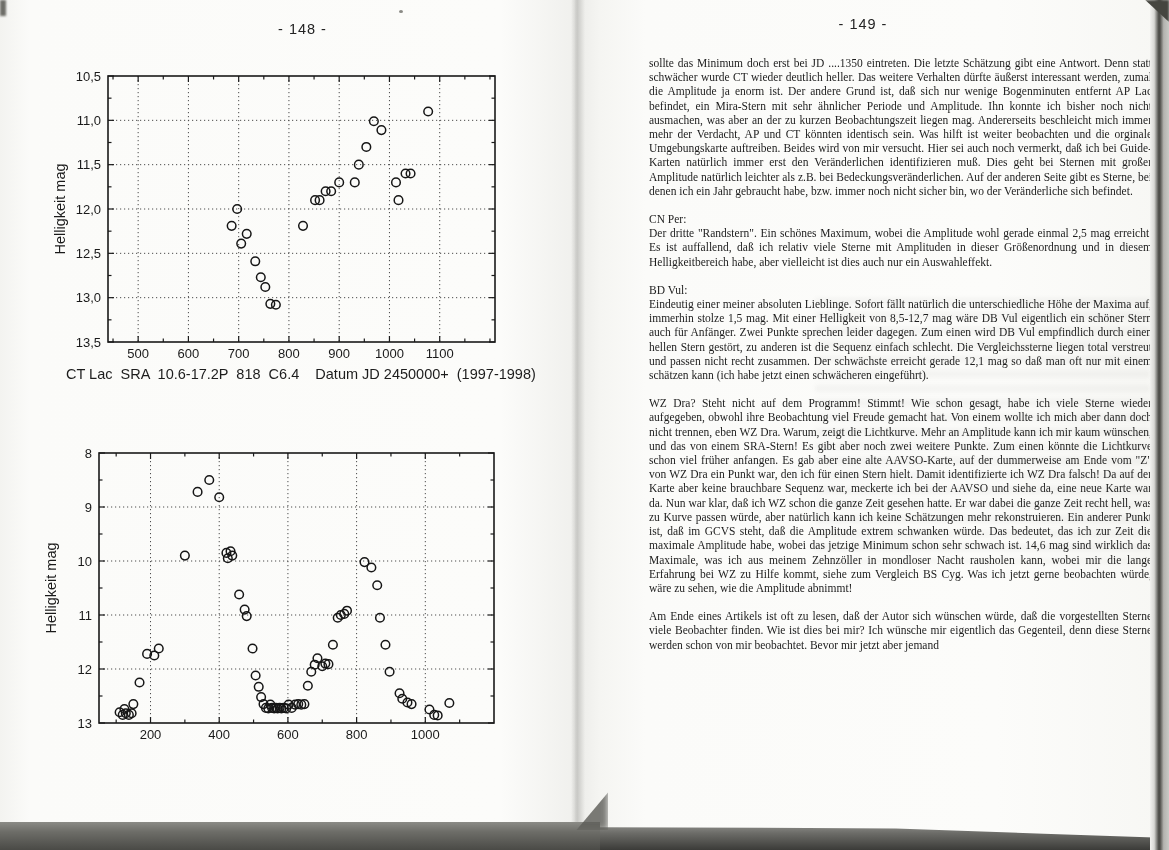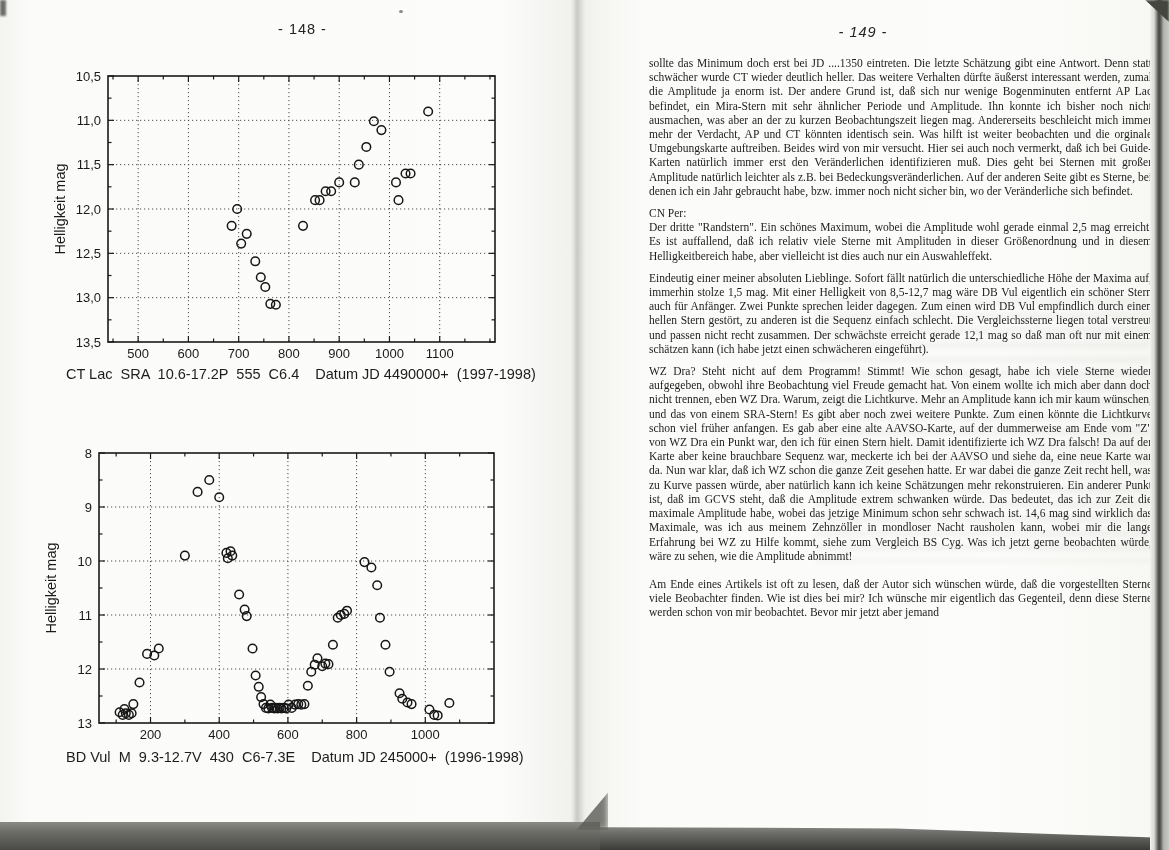--- a/index.html
+++ b/index.html
@@ -10,27 +10,27 @@
   .page-bg { position:absolute; top:0; height:850px; }
   .page-bg.left  { left:0; width:575px;
     background:linear-gradient(90deg,#f3f3f0 0px,#fbfbf9 30px,#fcfcfa 500px,#f0f0ed 575px); }
   .page-bg.right { left:575px; width:594px;
     background:linear-gradient(90deg,#ebebe8 0px,#f5f5f2 25px,#fbfbf9 70px,#fcfcfa 420px,#f7f7f4 100%); }
   .gutter { position:absolute; left:571px; top:0; width:14px; height:850px;
     background:linear-gradient(90deg, rgba(110,110,105,0) 0%, rgba(110,110,105,0.28) 45%, rgba(110,110,105,0) 100%); }
   .pagenum { position:absolute; font-family:"Liberation Sans", sans-serif;
     font-size:14.5px; color:#232323; letter-spacing:1px; text-align:center; }
   .pagenum.pl { left:15px; top:21px; width:575px; }
-  .pagenum.pr { left:649px; top:24px; width:428px;font-style:italic; }
+  .pagenum.pr { left:649px; top:16px; width:428px; }
   .chart-svg { position:absolute; }
   .chart-caption { position:absolute; left:66px; white-space:pre;
     font-family:"Liberation Sans", sans-serif; font-size:14.5px; color:#1d1d1d; }
   #text-col { position:absolute; left:649px; top:56px; width:503px;
     font-size:11.5px; line-height:14.2px; color:#1c1c1c; text-align:justify; }
-  .section { margin-top:8px; }
+  .section { margin-top:14px; }
   .section:first-child { margin-top:0; }
   .sec-heading { margin:0; }
   .sec-text { margin:0; }
   .section.gap-after-heading .sec-text { margin-top:14px; }
   .ghost { position:absolute; left:815px; top:298px; width:335px; height:265px;
     background:repeating-linear-gradient(180deg, rgba(105,105,100,0.10) 0px 7px, rgba(0,0,0,0) 7px 14.5px);
     filter:blur(2px); opacity:0.55; }
   .bottom-shadow-left { position:absolute; left:0; top:822px; width:600px; height:28px;
     background:linear-gradient(180deg,#8b8b86 0%,#6d6d68 35%,#4a4a46 100%); }
   .bottom-shadow-right { position:absolute; left:600px; top:820px; width:569px; height:30px;
@@ -163,21 +163,21 @@
       <circle cx="330.7961038961039" cy="108.66666666666667" r="4.3" fill="none" stroke="#161616" stroke-width="1.5"></circle>
       <circle cx="338.33506493506496" cy="90.9333333333334" r="4.3" fill="none" stroke="#161616" stroke-width="1.5"></circle>
       <circle cx="345.874025974026" cy="65.21999999999997" r="4.3" fill="none" stroke="#161616" stroke-width="1.5"></circle>
       <circle cx="353.412987012987" cy="74.08666666666662" r="4.3" fill="none" stroke="#161616" stroke-width="1.5"></circle>
       <circle cx="367.9883116883117" cy="126.39999999999993" r="4.3" fill="none" stroke="#161616" stroke-width="1.5"></circle>
       <circle cx="370.5012987012987" cy="144.13333333333338" r="4.3" fill="none" stroke="#161616" stroke-width="1.5"></circle>
       <circle cx="377.5376623376623" cy="117.5333333333333" r="4.3" fill="none" stroke="#161616" stroke-width="1.5"></circle>
       <circle cx="382.56363636363636" cy="117.5333333333333" r="4.3" fill="none" stroke="#161616" stroke-width="1.5"></circle>
       <circle cx="400.1545454545454" cy="55.4666666666667" r="4.3" fill="none" stroke="#161616" stroke-width="1.5"></circle>
     </svg>
-  <div class="chart-caption" style="top:366px">CT Lac  SRA  10.6-17.2P  555  C6.4    Datum JD 4490000+  (1997-1998)</div>
+  <div class="chart-caption" style="top:366px">CT Lac  SRA  10.6-17.2P  818  C6.4    Datum JD 2450000+  (1997-1998)</div>
 
   <svg class="chart-svg" width="545" height="318" style="left: 28px; top: 435px;">
       <line x1="122.52173913043478" y1="18" x2="122.52173913043478" y2="288" stroke="#4c4c4c" stroke-width="1" stroke-dasharray="1.2 2.8"></line>
       <line x1="191.2173913043478" y1="18" x2="191.2173913043478" y2="288" stroke="#4c4c4c" stroke-width="1" stroke-dasharray="1.2 2.8"></line>
       <line x1="259.9130434782609" y1="18" x2="259.9130434782609" y2="288" stroke="#4c4c4c" stroke-width="1" stroke-dasharray="1.2 2.8"></line>
       <line x1="328.60869565217394" y1="18" x2="328.60869565217394" y2="288" stroke="#4c4c4c" stroke-width="1" stroke-dasharray="1.2 2.8"></line>
       <line x1="397.30434782608694" y1="18" x2="397.30434782608694" y2="288" stroke="#4c4c4c" stroke-width="1" stroke-dasharray="1.2 2.8"></line>
       <line x1="71" y1="72" x2="466" y2="72" stroke="#4c4c4c" stroke-width="1" stroke-dasharray="1.2 2.8"></line>
       <line x1="71" y1="126" x2="466" y2="126" stroke="#4c4c4c" stroke-width="1" stroke-dasharray="1.2 2.8"></line>
       <line x1="71" y1="180" x2="466" y2="180" stroke="#4c4c4c" stroke-width="1" stroke-dasharray="1.2 2.8"></line>
@@ -303,32 +303,32 @@
       <circle cx="361.5826086956522" cy="236.70000000000005" r="4.3" fill="none" stroke="#161616" stroke-width="1.5"></circle>
       <circle cx="371.54347826086956" cy="258.29999999999995" r="4.3" fill="none" stroke="#161616" stroke-width="1.5"></circle>
       <circle cx="374.2913043478261" cy="263.70000000000005" r="4.3" fill="none" stroke="#161616" stroke-width="1.5"></circle>
       <circle cx="379.44347826086954" cy="267.47999999999996" r="4.3" fill="none" stroke="#161616" stroke-width="1.5"></circle>
       <circle cx="383.5652173913044" cy="269.1" r="4.3" fill="none" stroke="#161616" stroke-width="1.5"></circle>
       <circle cx="401.4260869565217" cy="274.5" r="4.3" fill="none" stroke="#161616" stroke-width="1.5"></circle>
       <circle cx="406.23478260869564" cy="279.9" r="4.3" fill="none" stroke="#161616" stroke-width="1.5"></circle>
       <circle cx="409.6695652173913" cy="280.43999999999994" r="4.3" fill="none" stroke="#161616" stroke-width="1.5"></circle>
       <circle cx="421.3478260869565" cy="268.02000000000004" r="4.3" fill="none" stroke="#161616" stroke-width="1.5"></circle>
     </svg>
-  <div class="chart-caption" style="top:749px">BD Vul  M  9.3-12.7V  430  C6-7.3E    Datum JD 245000+  (1996-1998)</div>
 
   <div class="pagenum pr">- 149 -</div>
   <div id="text-col">
       <div class="section">
         <p class="sec-text">sollte das Minimum doch erst bei JD ....1350 eintreten. Die letzte Schätzung gibt eine Antwort. Denn statt schwächer wurde CT wieder deutlich heller. Das weitere Verhalten dürfte äußerst interessant werden, zumal die Amplitude ja enorm ist. Der andere Grund ist, daß sich nur wenige Bogenminuten entfernt AP Lac befindet, ein Mira-Stern mit sehr ähnlicher Periode und Amplitude. Ihn konnte ich bisher noch nicht ausmachen, was aber an der zu kurzen Beobachtungszeit liegen mag. Andererseits beschleicht mich immer mehr der Verdacht, AP und CT könnten identisch sein. Was hilft ist weiter beobachten und die orginale Umgebungskarte auftreiben. Beides wird von mir versucht. Hier sei auch noch vermerkt, daß ich bei Guide-Karten natürlich immer erst den Veränderlichen identifizieren muß. Dies geht bei Sternen mit großer Amplitude natürlich leichter als z.B. bei Bedeckungsveränderlichen. Auf der anderen Seite gibt es Sterne, bei denen ich ein Jahr gebraucht habe, bzw. immer noch nicht sicher bin, wo der Veränderliche sich befindet.</p>
       </div>
       <div class="section">
         <div class="sec-heading">CN Per:</div>
         <p class="sec-text">Der dritte "Randstern". Ein schönes Maximum, wobei die Amplitude wohl gerade einmal 2,5 mag erreicht. Es ist auffallend, daß ich relativ viele Sterne mit Amplituden in dieser Größenordnung und in diesem Helligkeitbereich habe, aber vielleicht ist dies auch nur ein Auswahleffekt.</p>
       </div>
       <div class="section">
+        <div class="sec-heading">BD Vul:</div>
         <p class="sec-text">Eindeutig einer meiner absoluten Lieblinge. Sofort fällt natürlich die unterschiedliche Höhe der Maxima auf, immerhin stolze 1,5 mag. Mit einer Helligkeit von 8,5-12,7 mag wäre DB Vul eigentlich ein schöner Stern auch für Anfänger. Zwei Punkte sprechen leider dagegen. Zum einen wird DB Vul empfindlich durch einen hellen Stern gestört, zu anderen ist die Sequenz einfach schlecht. Die Vergleichssterne liegen total verstreut und passen nicht recht zusammen. Der schwächste erreicht gerade 12,1 mag so daß man oft nur mit einem schätzen kann (ich habe jetzt einen schwächeren eingeführt).</p>
       </div>
       <div class="section">
         <p class="sec-text">WZ Dra? Steht nicht auf dem Programm! Stimmt! Wie schon gesagt, habe ich viele Sterne wieder aufgegeben, obwohl ihre Beobachtung viel Freude gemacht hat. Von einem wollte ich mich aber dann doch nicht trennen, eben WZ Dra. Warum, zeigt die Lichtkurve. Mehr an Amplitude kann ich mir kaum wünschen, und das von einem SRA-Stern! Es gibt aber noch zwei weitere Punkte. Zum einen könnte die Lichtkurve schon viel früher anfangen. Es gab aber eine alte AAVSO-Karte, auf der dummerweise am Ende vom "Z" von WZ Dra ein Punkt war, den ich für einen Stern hielt. Damit identifizierte ich WZ Dra falsch! Da auf der Karte aber keine brauchbare Sequenz war, meckerte ich bei der AAVSO und siehe da, eine neue Karte war da. Nun war klar, daß ich WZ schon die ganze Zeit gesehen hatte. Er war dabei die ganze Zeit recht hell, was zu Kurve passen würde, aber natürlich kann ich keine Schätzungen mehr rekonstruieren. Ein anderer Punkt ist, daß im GCVS steht, daß die Amplitude extrem schwanken würde. Das bedeutet, das ich zur Zeit die maximale Amplitude habe, wobei das jetzige Minimum schon sehr schwach ist. 14,6 mag sind wirklich das Maximale, was ich aus meinem Zehnzöller in mondloser Nacht rausholen kann, wobei mir die lange Erfahrung bei WZ zu Hilfe kommt, siehe zum Vergleich BS Cyg. Was ich jetzt gerne beobachten würde, wäre zu sehen, wie die Amplitude abnimmt!</p>
       </div>
       <div class="section gap-after-heading">
         <p class="sec-text">Am Ende eines Artikels ist oft zu lesen, daß der Autor sich wünschen würde, daß die vorgestellten Sterne viele Beobachter finden. Wie ist dies bei mir? Ich wünsche mir eigentlich das Gegenteil, denn diese Sterne werden schon von mir beobachtet. Bevor mir jetzt aber jemand</p>
       </div>
     </div>
 

